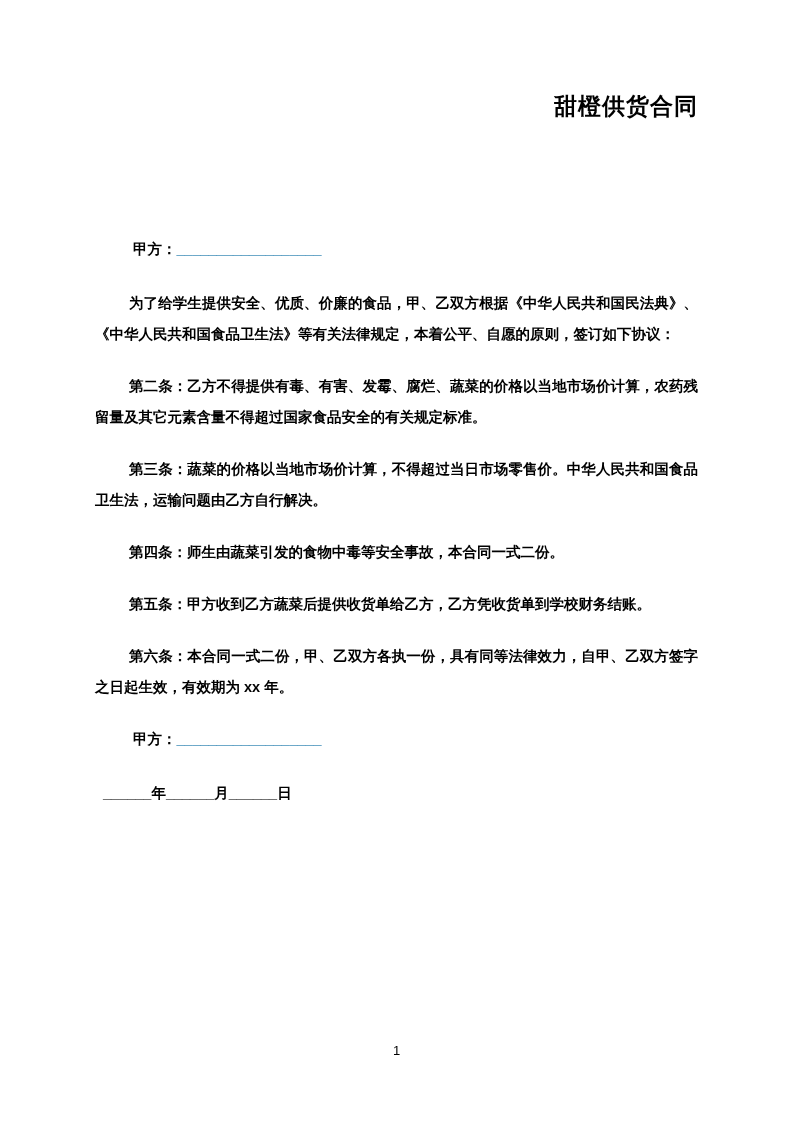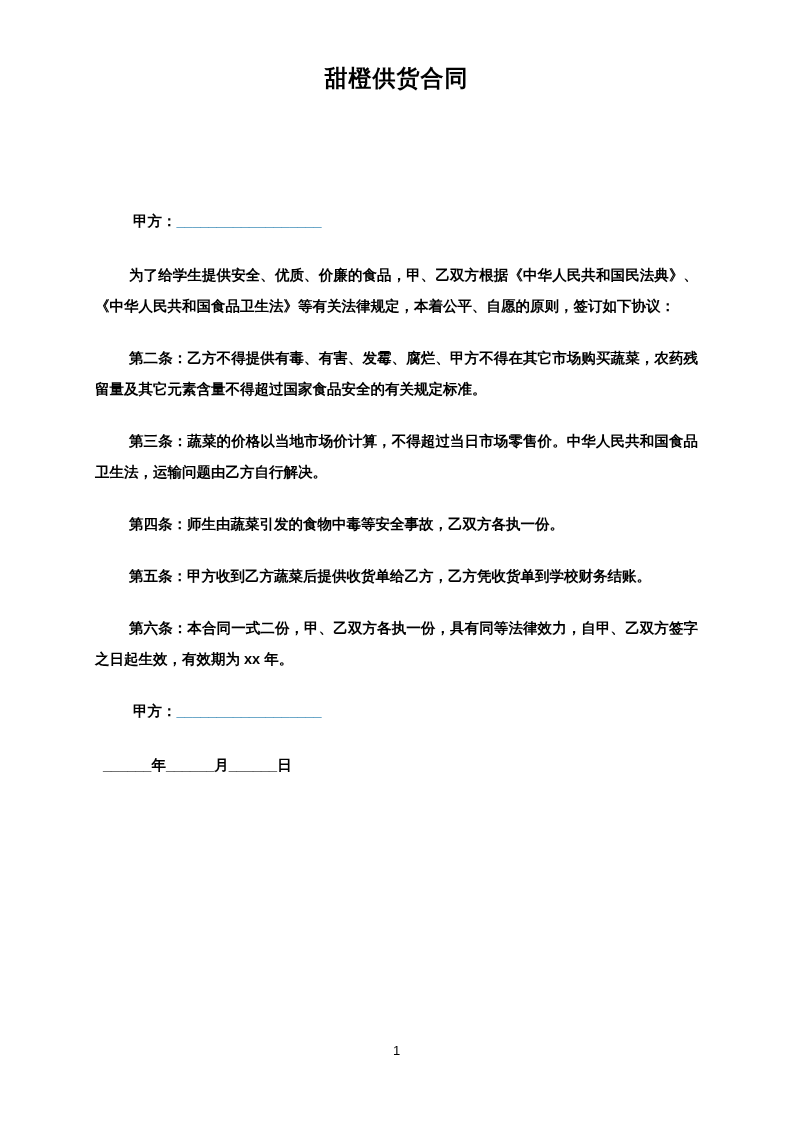--- a/index.html
+++ b/index.html
@@ -11,25 +11,25 @@
     margin: 0 auto;
     background: #ffffff;
     color: #000000;
     font-family: "Liberation Sans", "DejaVu Sans", sans-serif;
     overflow: hidden;
   }
   .content {
     margin: 0 95px;
   }
   .doc-title {
-    padding-top: 62px;
+    padding-top: 90px;
     font-size: 23px;
     line-height: 32px;
     font-weight: bold;
-    text-align: center;
+    text-align: right;
     letter-spacing: 1px;
   }
   .body-text {
     font-size: 14.5px;
     line-height: 31px;
   }
   .party-line {
     margin-left: 38px;
     font-weight: bold;
   }
@@ -73,25 +73,25 @@
     <h1 class="doc-title">甜橙供货合同</h1>
 
     <div class="body-text party-line party-line-a-top">
       <span>甲方：</span><span class="blank">__________________</span>
     </div>
 
 
     <p class="body-text para intro-para clause-normal">为了给学生提供安全、优质、价廉的食品，甲、乙双方根据《中华人民共和国民法典》、《中华人民共和国食品卫生法》等有关法律规定，本着公平、自愿的原则，签订如下协议：</p>
 
 
-    <p class="body-text para clause">第二条：乙方不得提供有毒、有害、发霉、腐烂、甲方不得在其它市场购买蔬菜，农药残留量及其它元素含量不得超过国家食品安全的有关规定标准。</p>
+    <p class="body-text para clause">第二条：乙方不得提供有毒、有害、发霉、腐烂、蔬菜的价格以当地市场价计算，农药残留量及其它元素含量不得超过国家食品安全的有关规定标准。</p>
 
     <p class="body-text para clause">第三条：蔬菜的价格以当地市场价计算，不得超过当日市场零售价。中华人民共和国食品卫生法，运输问题由乙方自行解决。</p>
 
-    <p class="body-text para clause">第四条：师生由蔬菜引发的食物中毒等安全事故，乙双方各执一份。</p>
+    <p class="body-text para clause">第四条：师生由蔬菜引发的食物中毒等安全事故，本合同一式二份。</p>
 
     <p class="body-text para clause">第五条：甲方收到乙方蔬菜后提供收货单给乙方，乙方凭收货单到学校财务结账。</p>
 
     <p class="body-text para clause">第六条：本合同一式二份，甲、乙双方各执一份，具有同等法律效力，自甲、乙双方签字之日起生效，有效期为 xx 年。</p>
 
     <div class="body-text party-line sig-party">
       <span>甲方：</span><span class="blank">__________________</span>
     </div>
 
     <div class="body-text date-line">______年______月______日</div>

